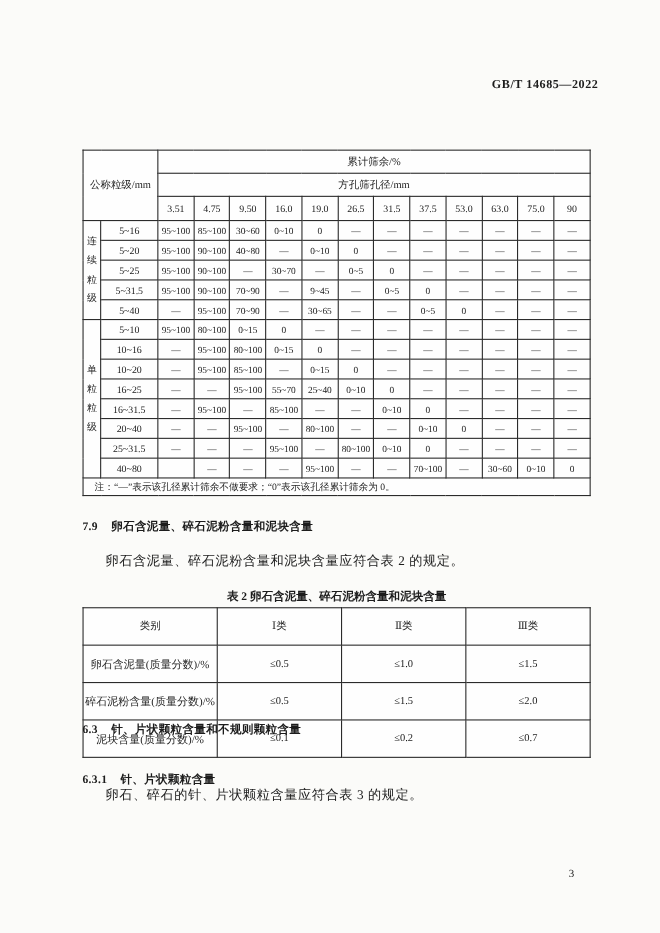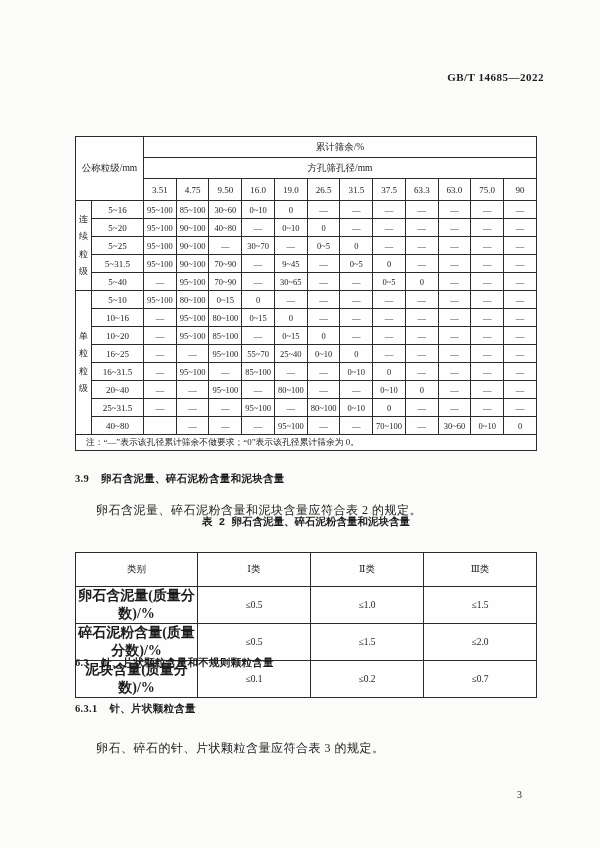--- a/index.html
+++ b/index.html
@@ -11,48 +11,48 @@
     position:relative;
     overflow:hidden;
   }
   .doc-header {
     position:absolute; top:71px; right:56px;
     font-size:11px; font-weight:bold; letter-spacing:.5px;text-align:center;
   }
   .content { position:absolute; left:75px; width:462px; top:0; }
   .tbl-title { position:absolute; width:462px; text-align:center; font-size:10.5px; font-weight:bold; }
   #t1-title { top:112px;margin-top:28px; }
-  #t2-title { top:515px;font-family:Liberation Mono, monospace; }
+  #t2-title { top:535px; }
   table { border-collapse:collapse; table-layout:fixed; width:462px; position:absolute; background:#fefefe; }
   #table1 { top:136px; }
   #table2 { top:552px; }
   td { border:1px solid #2b2b2b; text-align:center; vertical-align:middle; font-size:8.5px; padding:0 1px; overflow:hidden; }
   #table1 { border:1.5px solid #222; }
   #table2 { border:1.5px solid #222; }
   #table1 td.hdr { font-size:9.5px; height:21px; }
   #table1 td.sieve { height:22px; font-size:9px; }
   #table1 tbody td { height:18px; }
   #table1 td.group-cell {
     font-size:9px; line-height:1.9; white-space:pre; width:16px; padding:0;
   }
   #table1 td.range-cell { width:52px; font-size:9px; }
   #table1 td.note-cell {
     text-align:left; font-size:8.8px; height:16px; padding-left:10px;
   }
   #table2 td { height:34px; font-size:9.5px; }
-  #table2 td.row-label { font-size:14px;font-weight:bold; }
+  #table2 td.row-label { font-size:10px; }
   #table2 col.c0 { width:122px; }
   .sec-heading { position:absolute; font-size:10.5px; font-weight:bold; letter-spacing:.3px; }
   .sec-heading .sec-num { margin-right:12px; }
   #sec62 { top:472px; }
   #sec63 { top:656px; }
   #sec631 { top:702px; }
   .paragraph { position:absolute; font-size:12px; letter-spacing:.5px; padding-left:21px; }
   #p62 { top:502px; }
-  #p631 { top:740px;text-align:right; }
+  #p631 { top:714px;text-align:right; }
   .page-number { position:absolute; top:789px; right:78px; font-size:10px; }
 </style>
 </head>
 <body>
 
 <div class="doc-header">GB/T 14685—2022</div>
 
 <div class="content">
 
   <div class="tbl-title" id="t1-title">表 1  颗粒级配</div>
@@ -84,21 +84,21 @@
       </tr>
       <tr id="sieve-row">
           <td class="sieve">3.51</td>
           <td class="sieve">4.75</td>
           <td class="sieve">9.50</td>
           <td class="sieve">16.0</td>
           <td class="sieve">19.0</td>
           <td class="sieve">26.5</td>
           <td class="sieve">31.5</td>
           <td class="sieve">37.5</td>
-          <td class="sieve">63.3</td>
+          <td class="sieve">53.0</td>
           <td class="sieve">63.0</td>
           <td class="sieve">75.0</td>
           <td class="sieve">90</td>
         </tr>
     </thead>
     <tbody id="t1-body">
         <tr>
           <td class="group-cell" rowspan="5">连
 续
 粒
@@ -303,21 +303,21 @@
         </tr>
       </tbody>
     <tfoot>
       <tr>
         <td class="note-cell" colspan="14">注：“—”表示该孔径累计筛余不做要求；“0”表示该孔径累计筛余为 0。</td>
       </tr>
     </tfoot>
   </table>
 
   <div class="sec-heading" id="sec62">
-    <span class="sec-num">3.9</span><span>卵石含泥量、碎石泥粉含量和泥块含量</span>
+    <span class="sec-num">7.9</span><span>卵石含泥量、碎石泥粉含量和泥块含量</span>
   </div>
 
   <div class="paragraph" id="p62">卵石含泥量、碎石泥粉含量和泥块含量应符合表 2 的规定。</div>
 
   <div class="tbl-title" id="t2-title">表 2  卵石含泥量、碎石泥粉含量和泥块含量</div>
 
   <table id="table2">
     <colgroup>
         <col class="c0">
         <col>

